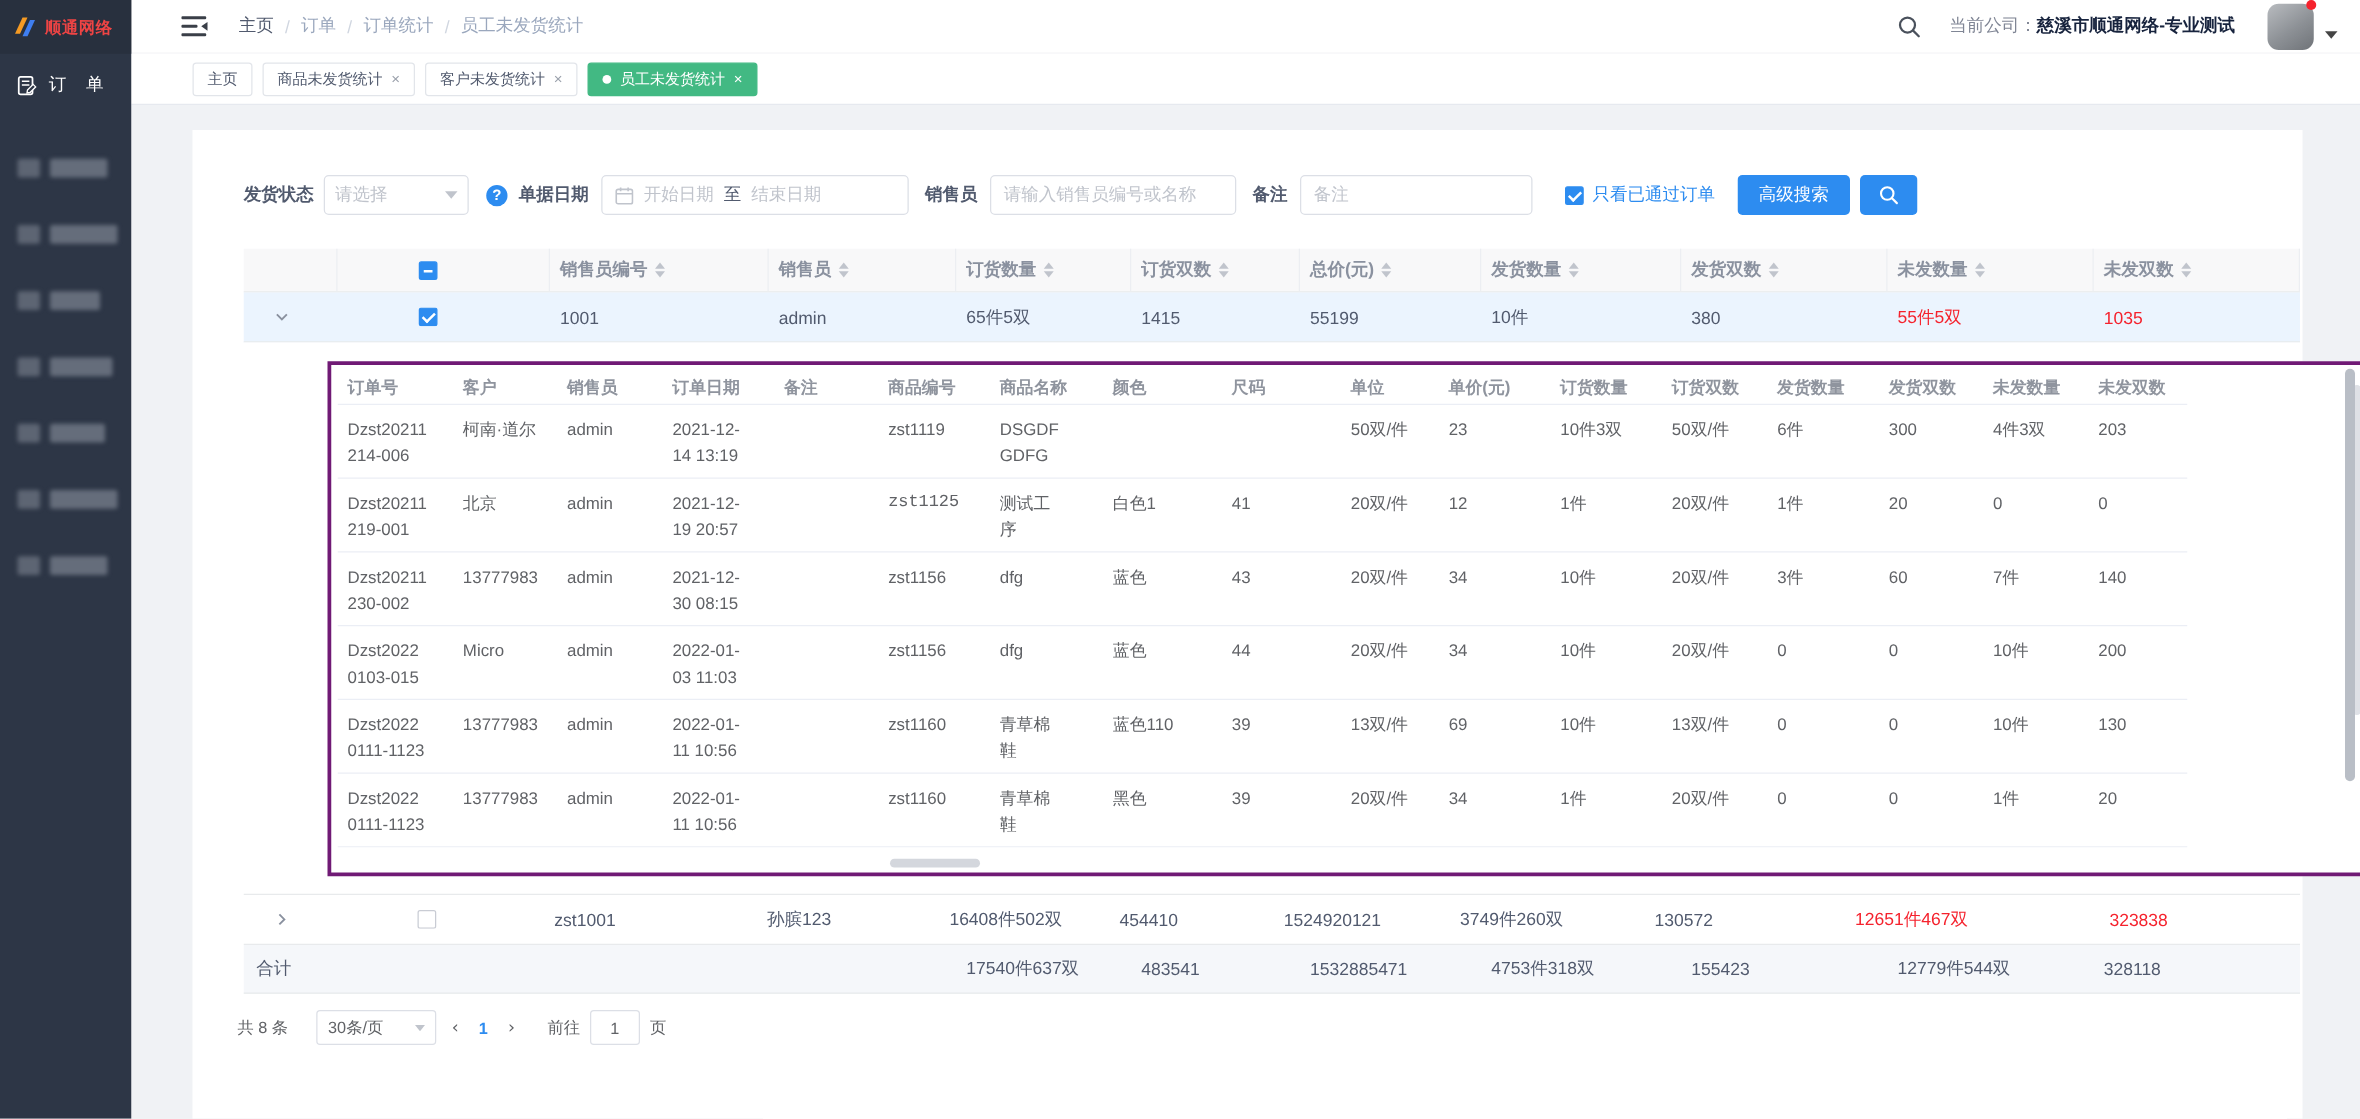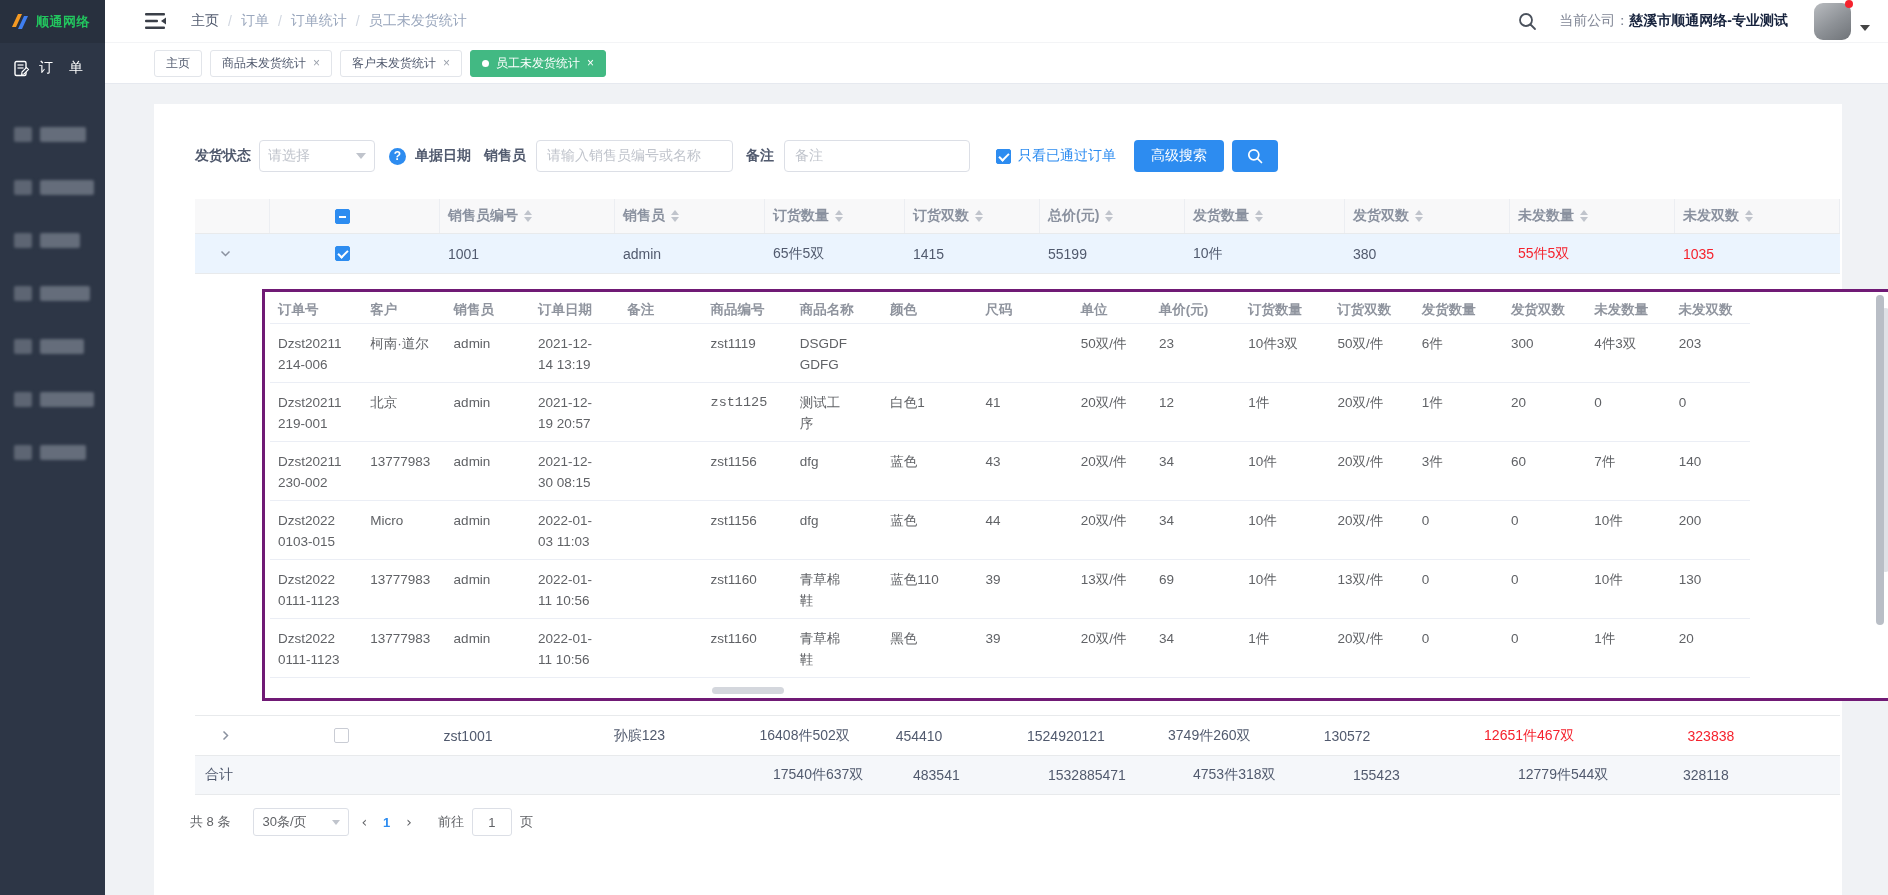--- a/index.html
+++ b/index.html
@@ -3,21 +3,21 @@
 <meta charset="utf-8">
 <style>
   * { box-sizing: border-box; margin: 0; padding: 0; }
   html,body { width:1888px; height:895px; overflow:hidden; background:#f0f2f5;
               font-family:"Liberation Sans","DejaVu Sans",sans-serif; font-size:14px; color:#515a6e; }
   .app { position:relative; width:1888px; height:895px; }
 
   
   .sidebar { position:absolute; left:0; top:0; width:105px; height:895px; background:#2d3646; z-index:5; }
   .logo { height:43px; background:#28303e; display:flex; align-items:center; padding-left:9px; gap:5px; }
-  .logo-text { color:#22c55e; font-weight:bold; font-size:13px; letter-spacing:0.5px; }
+  .logo-text { color:#ef4444; font-weight:bold; font-size:13px; letter-spacing:0.5px; }
   .side-menu-item { display:flex; align-items:center; gap:9px; padding:16px 0 12px 13px; color:#fff; font-size:14px; cursor:pointer; }
   .side-menu-item .mi-label { letter-spacing:6px; }
   .blur-row { display:flex; align-items:center; gap:8px; margin:38px 0 0 14px; filter:blur(1.6px); }
   .blur-sq { width:18px; height:15px; background:#5d6573; border-radius:2px; }
   .blur-bar { height:15px; background:#656d7b; border-radius:2px; }
 
   
   .topbar { position:absolute; left:105px; top:0; width:1783px; height:43px; background:#fff;
             display:flex; align-items:center; padding:0 18px 0 40px; border-bottom:1px solid #f3f4f6; }
   .collapse-btn { width:22px; height:18px; cursor:pointer; margin-right:24px; flex:none; }
@@ -237,20 +237,31 @@
     <section class="panel">
 
       <div class="filter-row">
         <span class="f-label">发货状态</span>
         <div class="ctl sel">
           <span class="placeholder">请选择</span>
           <span class="sel-caret"></span>
         </div>
         <span class="help-ico">?</span>
         <span class="f-label">单据日期</span>
+        <div class="ctl date-range">
+          <svg width="15" height="15" viewBox="0 0 15 15">
+            <rect x="1" y="2.5" width="13" height="11.5" rx="1.5" fill="none" stroke="#c0c4cc" stroke-width="1.3"></rect>
+            <line x1="1" y1="6" x2="14" y2="6" stroke="#c0c4cc" stroke-width="1.3"></line>
+            <line x1="4.5" y1="1" x2="4.5" y2="4" stroke="#c0c4cc" stroke-width="1.3"></line>
+            <line x1="10.5" y1="1" x2="10.5" y2="4" stroke="#c0c4cc" stroke-width="1.3"></line>
+          </svg>
+          <span class="placeholder">开始日期</span>
+          <span class="zhi">至</span>
+          <span class="placeholder">结束日期</span>
+        </div>
         <span class="f-label" style="margin-left:13px">销售员</span>
         <div class="ctl inp" style="width:197px;margin-left:10px">
           <span class="placeholder">请输入销售员编号或名称</span>
         </div>
         <span class="f-label" style="margin-left:13px">备注</span>
         <div class="ctl inp" style="width:186px;margin-left:10px">
           <span class="placeholder">备注</span>
         </div>
         <span class="chk-wrap">
           <span class="cb checked"></span>

